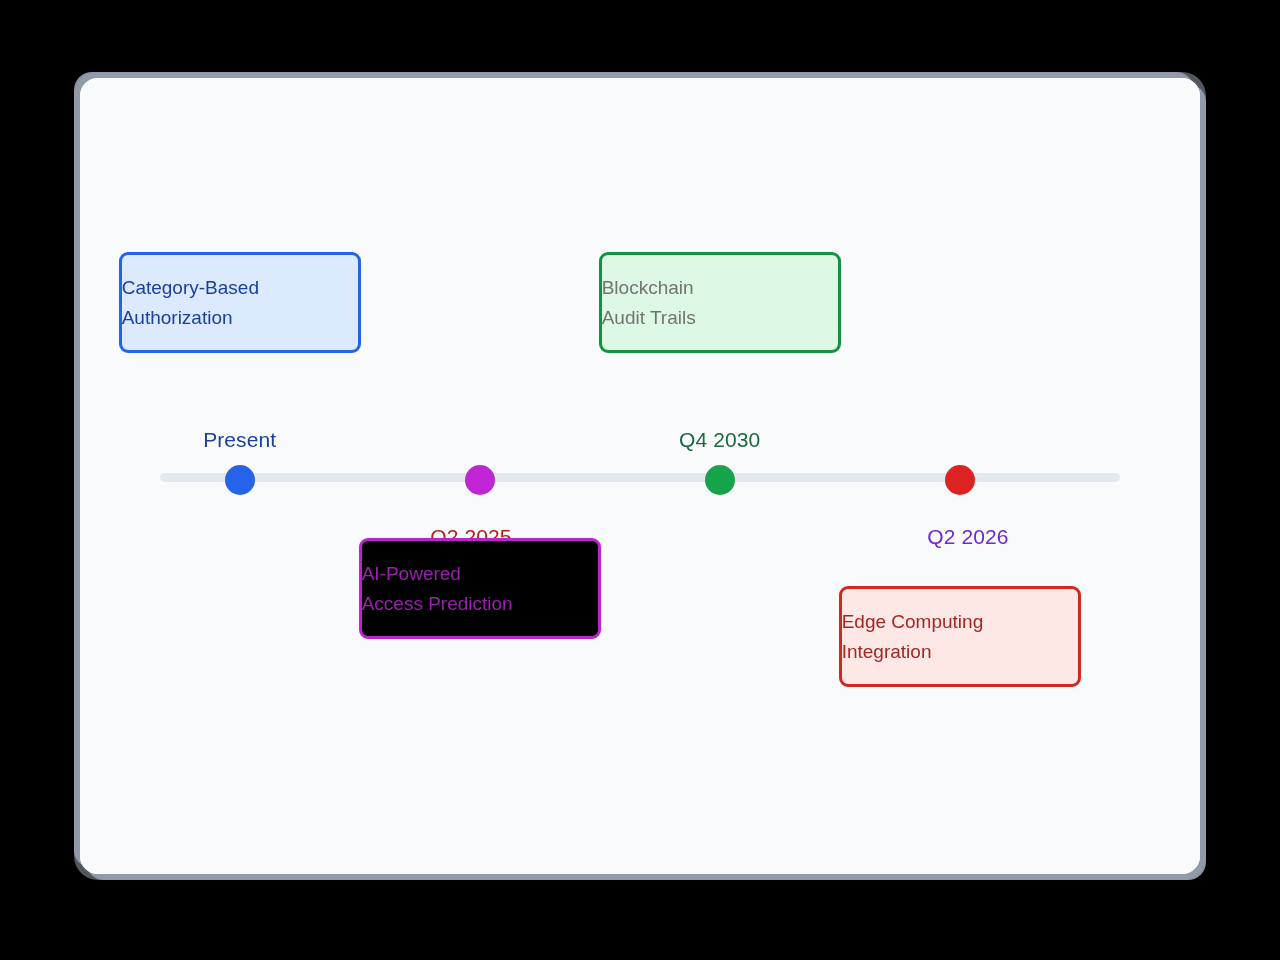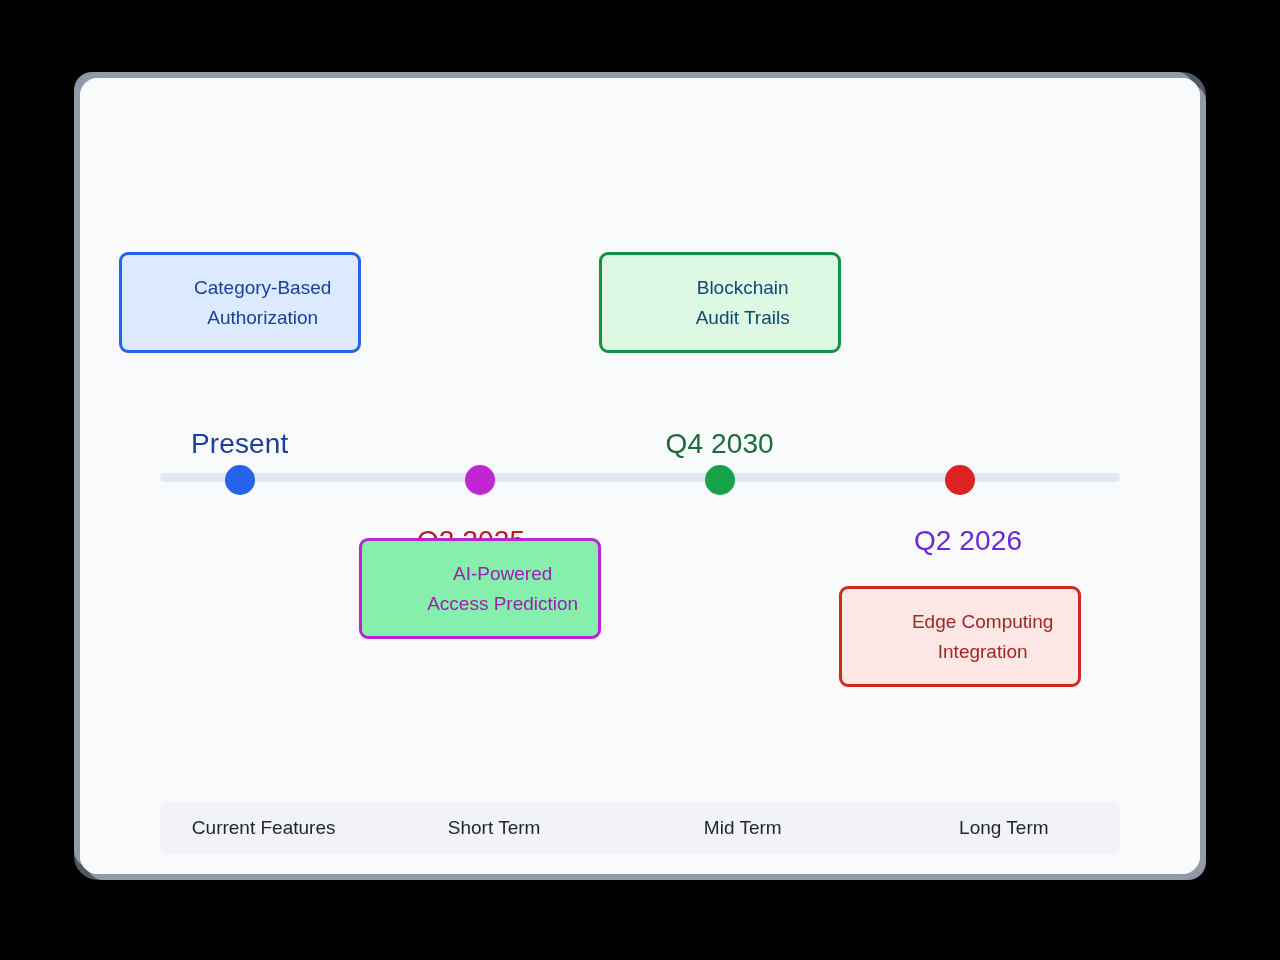--- a/index.html
+++ b/index.html
@@ -55,44 +55,43 @@
     height: 30px;
     border-radius: 50%;
     transform: translate(-50%, -50%);
     top: 402px;
   }
 
   
   .axis-label {
     position: absolute;
     transform: translateX(-50%);
-    font-size: 28px;
+    font-size: 21px;
     white-space: nowrap;
     letter-spacing: 0.1px;
   }
   .axis-label.above { top: 350px; }
   .axis-label.below { top: 447px; }
 
   
   .milestone-card {
     position: absolute;
     box-sizing: border-box;
     width: 242px;
     height: 101px;
     border-radius: 9px;
     border-style: solid;
     border-width: 3px;
     transform: translateX(-50%);
     display: flex;
     flex-direction: column;
-    align-items: center;
+    align-items: flex-start;
     justify-content: center;
     gap: 10px;
     text-align: center;
-    padding-left: 46px;
   }
   .milestone-card .line {
     font-size: 19px;
     line-height: 1.05;
     white-space: nowrap;
   }
   .card-top    { top: 174px; }
   .card-bottom { top: 460px; }
 
   
@@ -127,40 +126,34 @@
     <div class="axis-line"></div>
 
     <div id="nodes-layer">
         <div class="axis-label above" style="left: 159.68px; color: rgb(27, 63, 158);">Present</div>
         <div class="milestone-card card-top" style="left: 159.68px; border-color: rgb(37, 99, 235); background: rgb(219, 234, 254); color: rgb(27, 63, 158);">
           <div class="line">Category-Based</div>
           <div class="line">Authorization</div>
         </div>
         <div class="node-dot" style="left: 159.68px; background: rgb(37, 99, 235);"></div>
         <div class="axis-label below" style="left: 391px; color: #b91c1c;">Q2 2025</div>
-        <div class="milestone-card card-bottom" style="left: 399.68px; border-color: rgb(191, 35, 207); background: #86efac; color: rgb(155, 31, 176);">
+        <div class="milestone-card card-bottom" style="left: 399.68px; border-color: rgb(191, 35, 207); background: #000000; color: rgb(155, 31, 176);">
           <div class="line">AI-Powered</div>
           <div class="line">Access Prediction</div>
         </div>
         <div class="node-dot" style="left: 399.68px; background: rgb(192, 38, 211);"></div>
         <div class="axis-label above" style="left: 639.68px; color: rgb(26, 107, 60);">Q4 2030</div>
-        <div class="milestone-card card-top" style="left: 639.68px; border-color: rgb(19, 146, 68); background: rgb(221, 248, 227); color: #0c4a6e;">
+        <div class="milestone-card card-top" style="left: 639.68px; border-color: rgb(19, 146, 68); background: rgb(221, 248, 227); color: #737373;">
           <div class="line">Blockchain</div>
           <div class="line">Audit Trails</div>
         </div>
         <div class="node-dot" style="left: 639.68px; background: rgb(23, 163, 74);"></div>
         <div class="axis-label below" style="left: 888px; color: #6d28d9;">Q2 2026</div>
         <div class="milestone-card card-bottom" style="left: 879.68px; border-color: rgb(207, 42, 32); background: rgb(253, 232, 230); color: rgb(163, 39, 36); margin-top: 48px;">
           <div class="line">Edge Computing</div>
           <div class="line">Integration</div>
         </div>
         <div class="node-dot" style="left: 879.68px; background: rgb(221, 34, 34);"></div>
       </div>
 
-    <div id="legend-bar">
-        <div class="legend-item" style="left: 103.68px;">Current Features</div>
-        <div class="legend-item" style="left: 334.08px;">Short Term</div>
-        <div class="legend-item" style="left: 582.72px;">Mid Term</div>
-        <div class="legend-item" style="left: 843.84px;">Long Term</div>
-      </div>
 
   </div>
 </div>
 
 </body></html>

